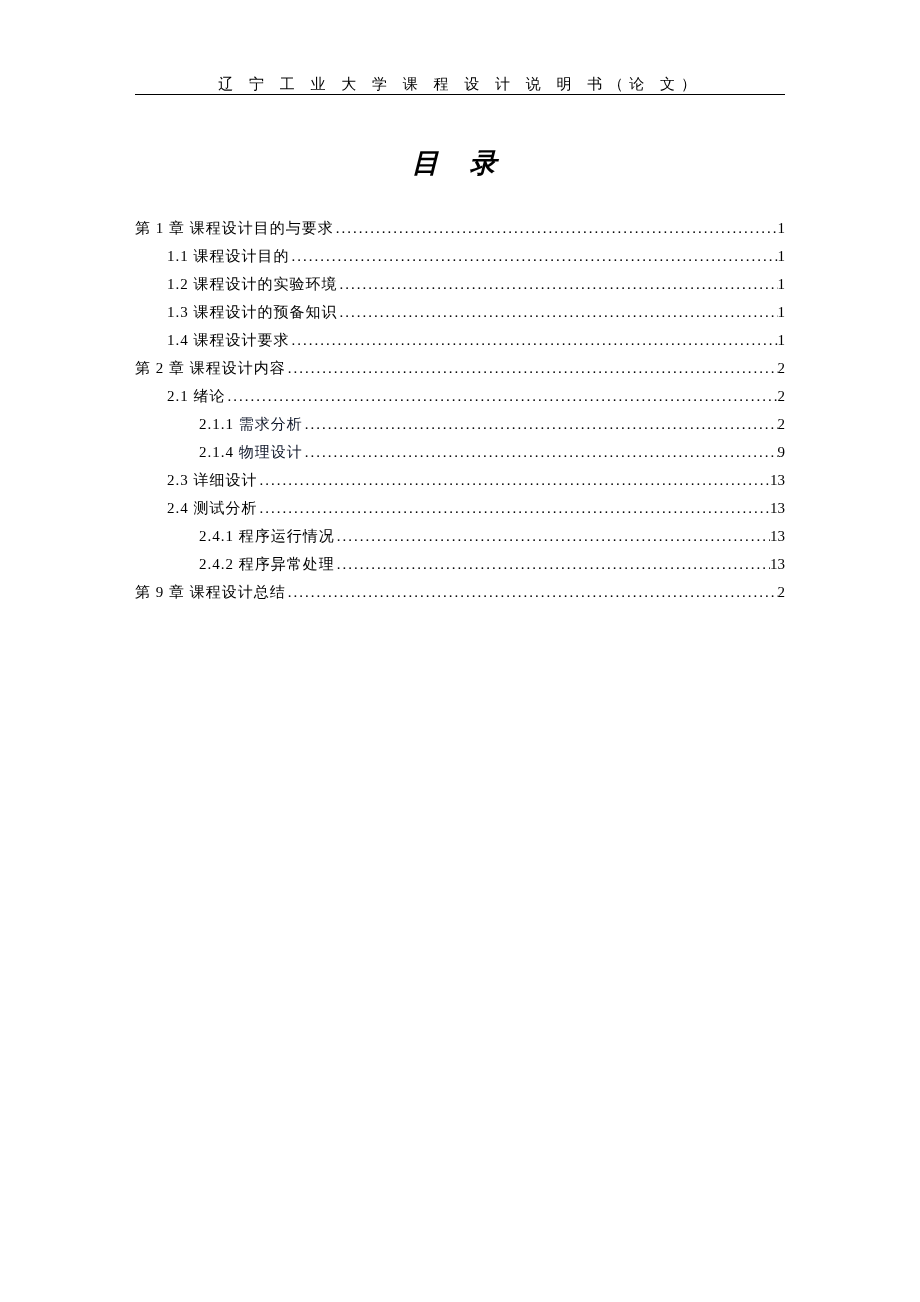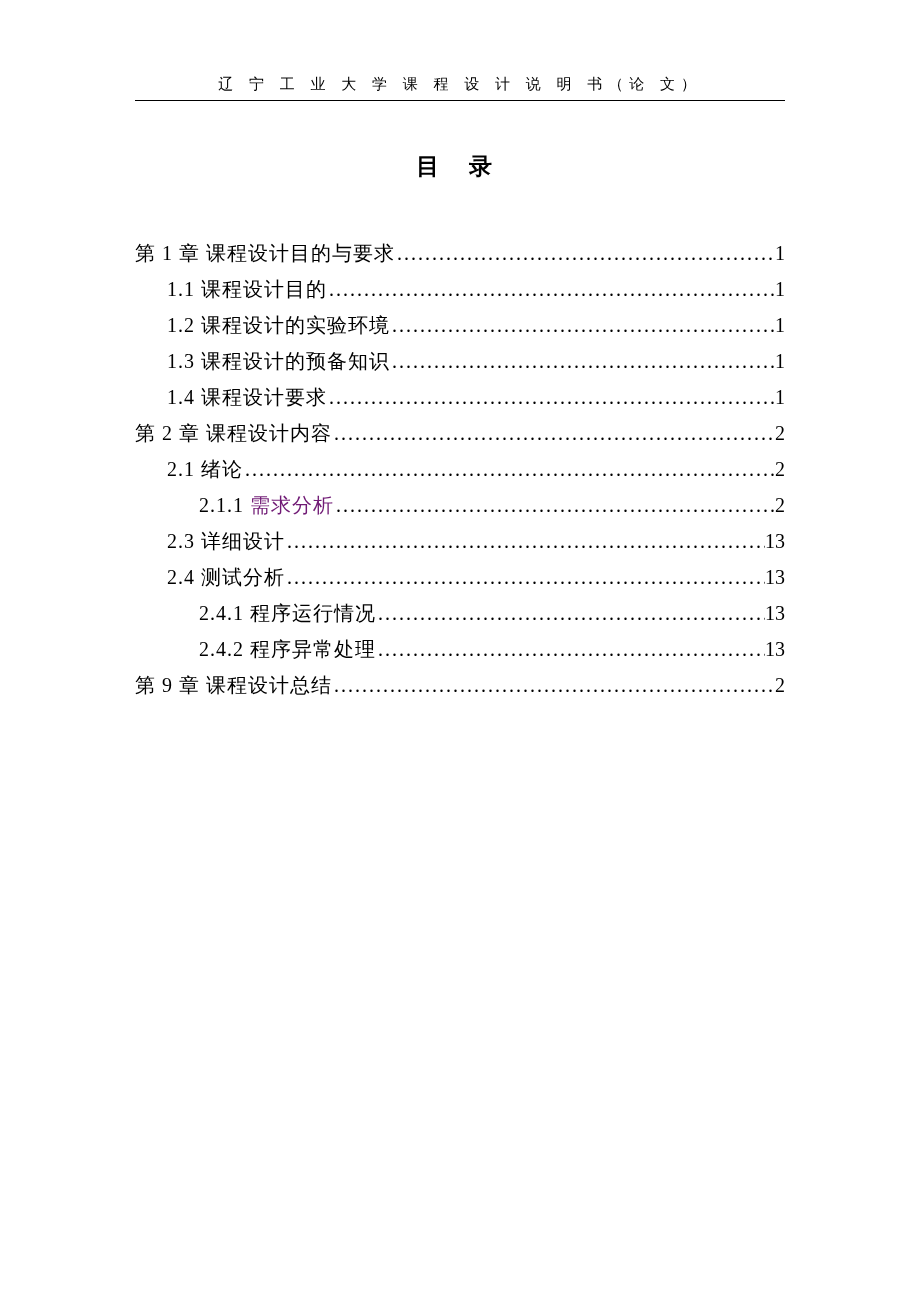--- a/index.html
+++ b/index.html
@@ -8,43 +8,43 @@
       height: 1302px;
       background: #fff;
       font-family: "SimSun", "宋体", serif;
       padding: 75px 135px 0 135px;
       color: #000;
     }
     .header {
       text-align: center;
       font-size: 15px;
       letter-spacing: 6px;
-      padding-bottom: 6px;
       border-bottom: 1.5px solid #000;
       margin-bottom: 50px;
     }
     .title {
       text-align: center;
-      font-size: 23px;
+      font-size: 27px;
       font-weight: bold;
       letter-spacing: 12px;
-      margin-bottom: 55px;
+      margin-bottom: 35px;
+      font-style: italic;
     }
-    .toc { font-size: 20px; line-height: 1.6; }
+    .toc { font-size: 15px; line-height: 1.6; }
     .toc-row {
       display: flex;
       align-items: baseline;
       white-space: nowrap;
       margin-bottom: 4px;
     }
     .lvl-0 { padding-left: 0; }
     .lvl-1 { padding-left: 32px; justify-content: flex-end; }
     .lvl-2 { padding-left: 64px; }
     .toc-label { flex: 0 0 auto; letter-spacing: 1px; }
-    .toc-label .hl { color: #701a75; font-family: Liberation Serif, serif; }
+    .toc-label .hl { color: #0f172a; font-family: Liberation Serif, serif; }
     .toc-dots {
       flex: 1 1 auto;
       overflow: hidden;
       letter-spacing: 2px;
       color: #000;
       padding: 0 2px;
     }
     .toc-dots::before {
       content: ".......................................................................................................................................................................................................";
     }
@@ -89,20 +89,25 @@
     <div class="toc-row lvl-1">
       <span class="toc-label"><span>2.1 绪论</span></span>
       <span class="toc-dots"></span>
       <span class="toc-page">2</span>
     </div>
     <div class="toc-row lvl-2">
       <span class="toc-label"><span>2.1.1 </span><span class="hl">需求分析</span></span>
       <span class="toc-dots"></span>
       <span class="toc-page">2</span>
     </div>
+    <div class="toc-row lvl-2">
+      <span class="toc-label"><span>2.1.4 </span><span class="hl">物理设计</span></span>
+      <span class="toc-dots"></span>
+      <span class="toc-page">9</span>
+    </div>
     <div class="toc-row lvl-1">
       <span class="toc-label"><span>2.3 详细设计</span></span>
       <span class="toc-dots"></span>
       <span class="toc-page">13</span>
     </div>
     <div class="toc-row lvl-1">
       <span class="toc-label"><span>2.4 测试分析</span></span>
       <span class="toc-dots"></span>
       <span class="toc-page">13</span>
     </div>

